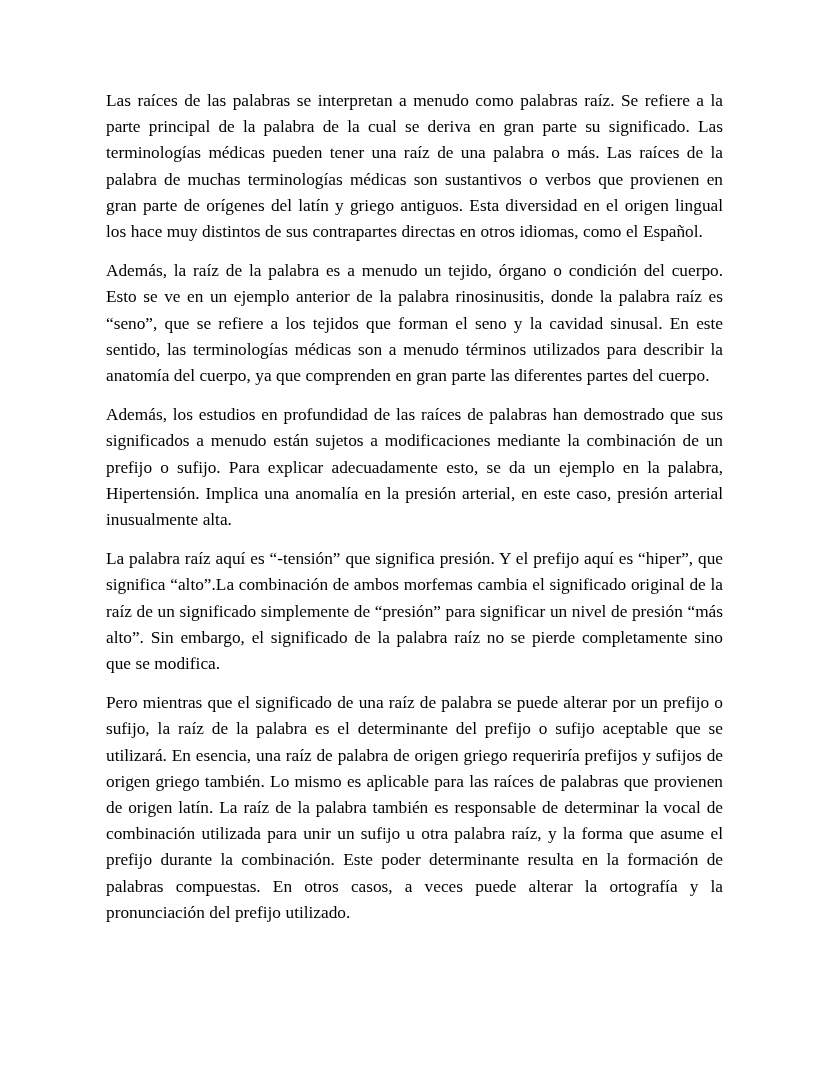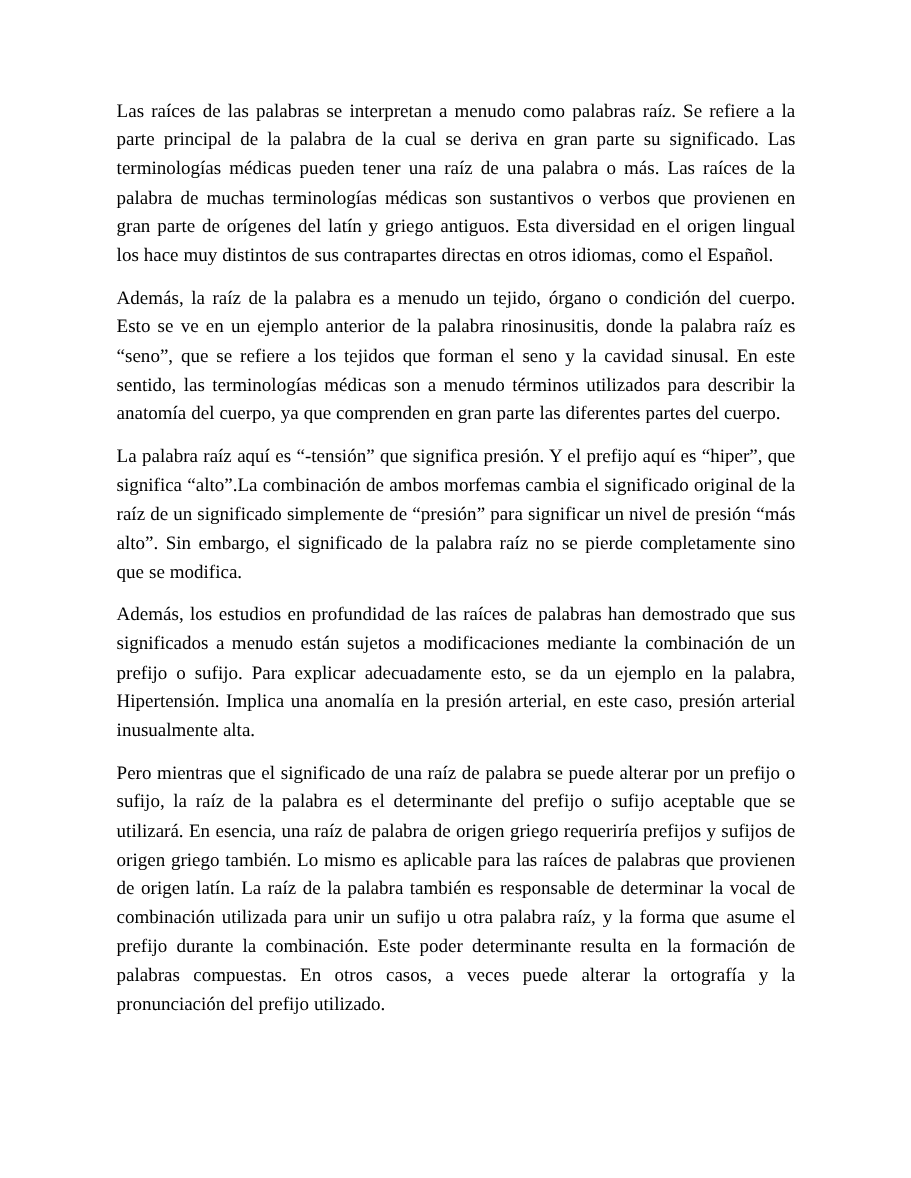--- a/index.html
+++ b/index.html
@@ -41,17 +41,17 @@
     margin-bottom: 16px;
   }
 </style>
 </head>
 <body>
 
 <div class="page">
   <div class="text-column">
     <p class="para">Las raíces de las palabras se interpretan a menudo como palabras raíz. Se refiere a la parte principal de la palabra de la cual se deriva en gran parte su significado. Las terminologías médicas pueden tener una raíz de una palabra o más. Las raíces de la palabra de muchas terminologías médicas son sustantivos o verbos que provienen en gran parte de orígenes del latín y griego antiguos. Esta diversidad en el origen lingual los hace muy distintos de sus contrapartes directas en otros idiomas, como el Español.</p>
     <p class="para">Además, la raíz de la palabra es a menudo un tejido, órgano o condición del cuerpo. Esto se ve en un ejemplo anterior de la palabra rinosinusitis, donde la palabra raíz es “seno”, que se refiere a los tejidos que forman el seno y la cavidad sinusal. En este sentido, las terminologías médicas son a menudo términos utilizados para describir la anatomía del cuerpo, ya que comprenden en gran parte las diferentes partes del cuerpo.</p>
+    <p class="para">Además, los estudios en profundidad de las raíces de palabras han demostrado que sus significados a menudo están sujetos a modificaciones mediante la combinación de un prefijo o sufijo. Para explicar adecuadamente esto, se da un ejemplo en la palabra, Hipertensión. Implica una anomalía en la presión arterial, en este caso, presión arterial inusualmente alta.</p>
     <p class="para">La palabra raíz aquí es “-tensión” que significa presión. Y el prefijo aquí es “hiper”, que significa “alto”.La combinación de ambos morfemas cambia el significado original de la raíz de un significado simplemente de “presión” para significar un nivel de presión “más alto”. Sin embargo, el significado de la palabra raíz no se pierde completamente sino que se modifica.</p>
-    <p class="para">Además, los estudios en profundidad de las raíces de palabras han demostrado que sus significados a menudo están sujetos a modificaciones mediante la combinación de un prefijo o sufijo. Para explicar adecuadamente esto, se da un ejemplo en la palabra, Hipertensión. Implica una anomalía en la presión arterial, en este caso, presión arterial inusualmente alta.</p>
     <p class="para">Pero mientras que el significado de una raíz de palabra se puede alterar por un prefijo o sufijo, la raíz de la palabra es el determinante del prefijo o sufijo aceptable que se utilizará. En esencia, una raíz de palabra de origen griego requeriría prefijos y sufijos de origen griego también. Lo mismo es aplicable para las raíces de palabras que provienen de origen latín. La raíz de la palabra también es responsable de determinar la vocal de combinación utilizada para unir un sufijo u otra palabra raíz, y la forma que asume el prefijo durante la combinación. Este poder determinante resulta en la formación de palabras compuestas. En otros casos, a veces puede alterar la ortografía y la pronunciación del prefijo utilizado.</p>
   </div>
 </div>
 
 </body></html>

